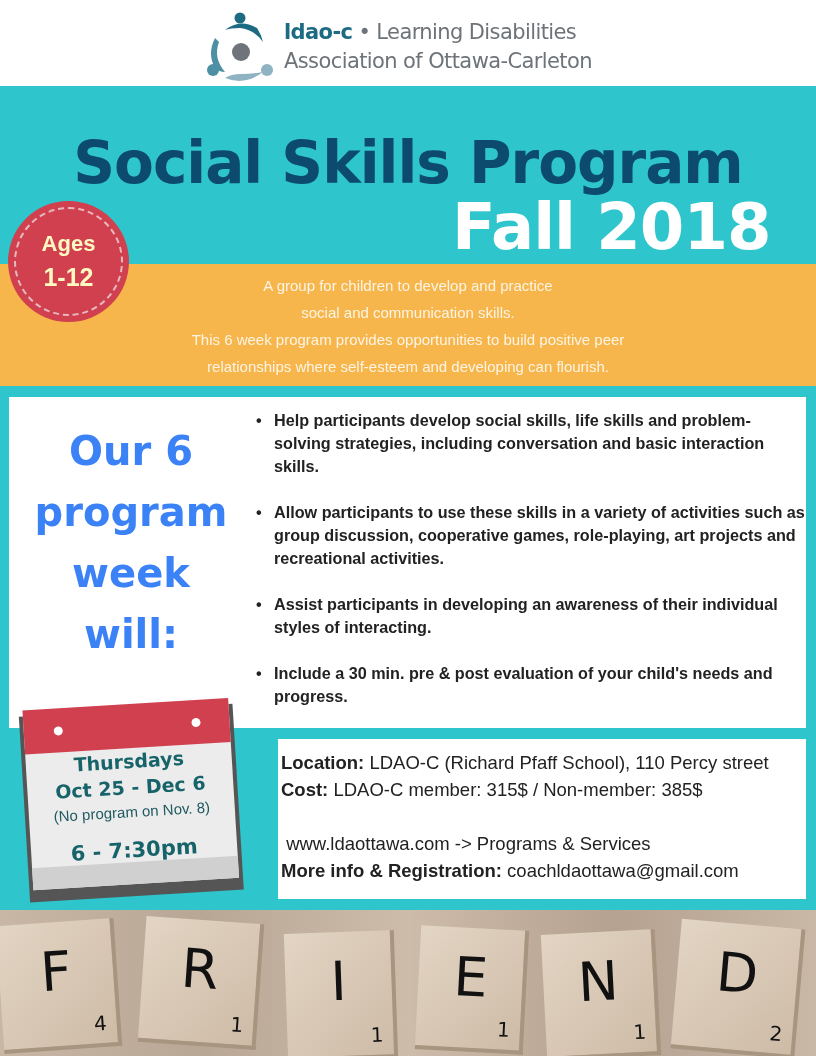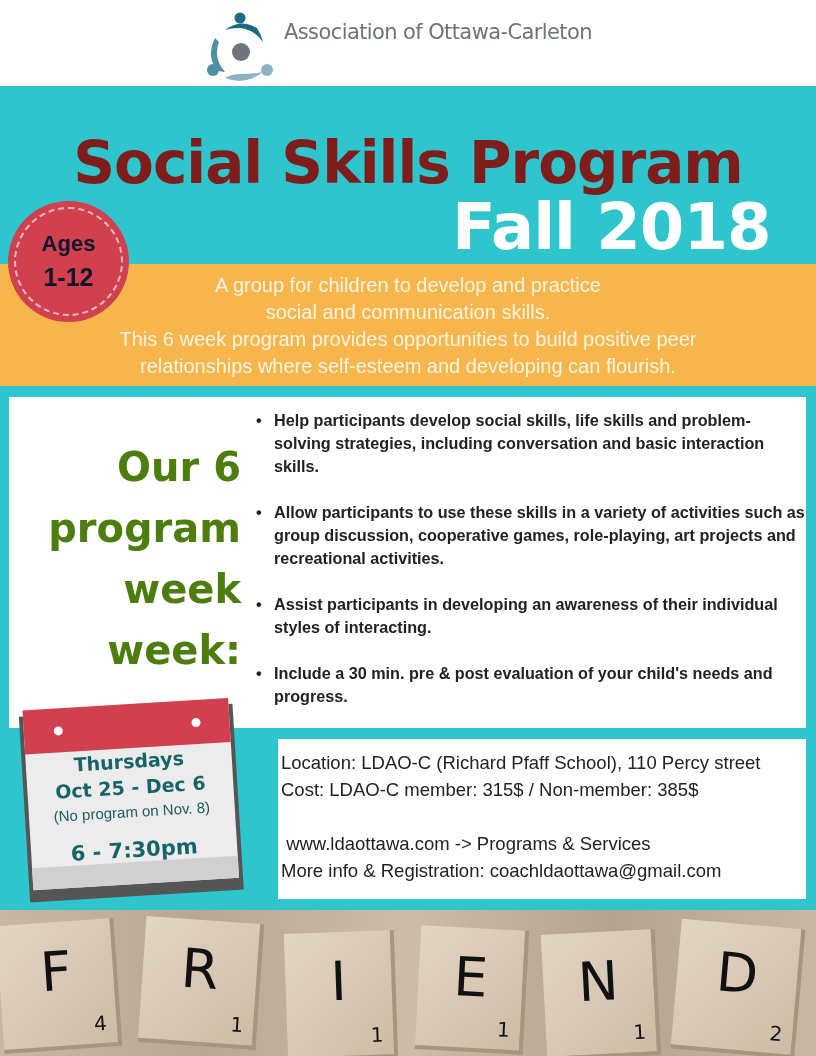--- a/index.html
+++ b/index.html
@@ -1,66 +1,67 @@
 <!DOCTYPE html>
 <html><head>
   <meta charset="utf-8">
   <style>
     * { margin:0; padding:0; box-sizing:border-box; }
     body { width:816px; height:1056px; background:#2ec5cc; position:relative; overflow:hidden; font-family:"Liberation Sans", sans-serif; }
     .header { position:absolute; left:0; top:0; width:816px; height:86px; background:#ffffff; }
     .logo { position:absolute; left:205px; top:12px; width:70px; height:72px; }
     .logo-text { position:absolute; left:284px; top:18px; color:#6d7378; font-family:"DejaVu Sans", sans-serif; font-size:21px; line-height:29px; letter-spacing:-0.6px; }
     .logo-text .brand { color:#1d6b82; font-weight:bold; }
-    .title { position:absolute; left:0; width:816px; top:125px; text-align:center; color:#7f1d1d; font-family:"DejaVu Sans", sans-serif; font-weight:bold; font-size:58px; letter-spacing:-1px; line-height:76px; }
+    .title { position:absolute; left:0; width:816px; top:125px; text-align:center; color:#0c4a6e; font-family:"DejaVu Sans", sans-serif; font-weight:bold; font-size:58px; letter-spacing:-1px; line-height:76px; }
     .subtitle { position:absolute; left:452px; top:196px; color:#ffffff; font-family:"DejaVu Sans", sans-serif; font-weight:bold; font-size:64px; letter-spacing:-1px; line-height:62px; }
     .orange-band { position:absolute; left:0; top:264px; width:816px; height:122px; background:#f7b64b; }
-    .intro { position:absolute; left:100px; top:272px; width:616px; color:#fdf4e4; font-size:20px; line-height:27px; text-align:center; }
+    .intro { position:absolute; left:100px; top:272px; width:616px; color:#fdf4e4; font-size:15px; line-height:27px; text-align:center; }
     .age-badge { position:absolute; left:8px; top:201px; width:121px; height:121px; border-radius:50%; background:#d1404f; }
     .age-badge .ring { position:absolute; left:6px; top:6px; width:109px; height:109px; border-radius:50%; border:2px dashed #e7b9bf; }
-    .age-badge .t1, .age-badge .t2 { position:absolute; left:0; width:121px; text-align:center; color:#0f172a; font-weight:bold; }
+    .age-badge .t1, .age-badge .t2 { position:absolute; left:0; width:121px; text-align:center; color:#fef9c3; font-weight:bold; }
     .age-badge .t1 { top:30px; font-size:22px; }
     .age-badge .t2 { top:62px; font-size:25px; }
     .goals-box { position:absolute; left:9px; top:397px; width:797px; height:331px; background:#ffffff; }
-    .goals-heading { position:absolute; left:12px; top:40px; width:220px; text-align:right; color:#4d7c0f; font-family:"DejaVu Sans", sans-serif; font-weight:bold; font-size:40px; line-height:61px; }
+    .goals-heading { position:absolute; left:12px; top:24px; width:220px; text-align:center; color:#3b82f6; font-family:"DejaVu Sans", sans-serif; font-weight:bold; font-size:40px; line-height:61px; }
     .goals-list { position:absolute; left:247px; top:12px; width:550px; list-style:none; }
     .goals-list li { position:relative; padding-left:18px; color:#222222; font-weight:bold; font-size:16.2px; line-height:23px; margin-bottom:23px; }
     .goals-list li .bullet { position:absolute; left:0; top:0; }
     .calendar { position:absolute; left:28px; top:704px; width:210px; height:188px; transform:rotate(-3.5deg); }
     .cal-back { position:absolute; left:-4px; top:6px; width:214px; height:186px; background:#555; }
     .cal-page { position:absolute; left:0; top:0; width:206px; height:180px; background:#ececec; }
     .cal-top { position:absolute; left:0; top:0; width:206px; height:44px; background:#d1404f; }
     .cal-hole { position:absolute; top:18px; width:9px; height:9px; border-radius:50%; background:#fff; }
     .cal-foot { position:absolute; left:0; bottom:0; width:206px; height:22px; background:#d0d0d0; }
     .cal-text { position:absolute; left:0; width:206px; text-align:center; color:#17636a; font-family:"DejaVu Sans", sans-serif; font-weight:bold; }
     .cal-day { top:46px; font-size:19px; }
     .cal-dates { top:72px; font-size:19px; }
     .cal-note { top:99px; font-size:15px; font-weight:normal; font-family:"Liberation Sans", sans-serif; color:#1f5a60; }
     .cal-time { top:134px; font-size:21px; }
     .info-box { position:absolute; left:278px; top:739px; width:528px; height:160px; background:#ffffff; padding:10px 0 0 3px; color:#222; font-size:18.5px; line-height:27px; }
-    .info-box b { font-weight:normal; }
+    .info-box b { font-weight:bold; }
     .photo { position:absolute; left:0; top:910px; width:816px; height:146px; background:linear-gradient(90deg,#c8b7a5,#b9a796 25%,#cdbca9 50%,#b5a290 75%,#c9b8a6); overflow:hidden; }
     .tile { position:absolute; background:linear-gradient(135deg,#e3d5c4,#cdbba6); border-right:4px solid #a89580; border-bottom:4px solid #a89580; }
     .tile .letter { position:absolute; left:0; width:100%; text-align:center; color:#111; font-family:"DejaVu Sans", sans-serif; font-size:54px; top:18px; }
     .tile .score { position:absolute; right:10px; bottom:8px; color:#111; font-size:20px; font-family:"DejaVu Sans", sans-serif; }
   </style>
 </head>
 <body>
 
 <div class="header">
   <svg class="logo" viewBox="0 0 70 72">
     <circle cx="35" cy="6" r="5.5" fill="#1d6b82"></circle>
     <path d="M20 18 Q35 6 52 16 Q56 22 58 30 Q50 18 35 16 Q25 16 20 18Z" fill="#1d6b82"></path>
     <circle cx="8" cy="58" r="6" fill="#4d8fa3"></circle>
     <path d="M10 26 Q2 42 10 56 Q14 60 20 60 Q8 46 14 30Z" fill="#4d8fa3"></path>
     <circle cx="62" cy="58" r="6" fill="#8fb3c2"></circle>
     <path d="M20 66 Q40 74 58 60 Q48 62 36 62 Q26 62 20 66Z" fill="#8fb3c2"></path>
     <circle cx="36" cy="40" r="9" fill="#6f737a"></circle>
   </svg>
   <div class="logo-text">
+    <div><span class="brand">ldao-c</span> <span>•</span> <span>Learning Disabilities</span></div>
     <div>Association of Ottawa-Carleton</div>
   </div>
 </div>
 
 <div class="title">Social Skills Program</div>
 <div class="subtitle">Fall 2018</div>
 
 <div class="orange-band"></div>
 <div class="intro">
   <div>A group for children  to develop and practice</div>
@@ -73,21 +74,21 @@
   <div class="ring"></div>
   <div class="t1">Ages</div>
   <div class="t2">1-12</div>
 </div>
 
 <div class="goals-box">
   <div class="goals-heading">
     <div>Our 6</div>
     <div>program</div>
     <div>week</div>
-    <div>week:</div>
+    <div>will:</div>
   </div>
   <ul class="goals-list">
     <li><span class="bullet">•</span><span>Help participants develop social skills, life skills and problem-solving strategies, including conversation and basic interaction skills.</span></li>
     <li><span class="bullet">•</span><span>Allow participants to use these skills in a variety of activities such as group discussion, cooperative games, role-playing, art projects and recreational activities.</span></li>
     <li><span class="bullet">•</span><span>Assist participants in developing an awareness of their individual styles of interacting.</span></li>
     <li><span class="bullet">•</span><span>Include a 30 min. pre &amp; post evaluation of your child's needs and progress.</span></li>
   </ul>
 </div>
 
 <div class="calendar">

